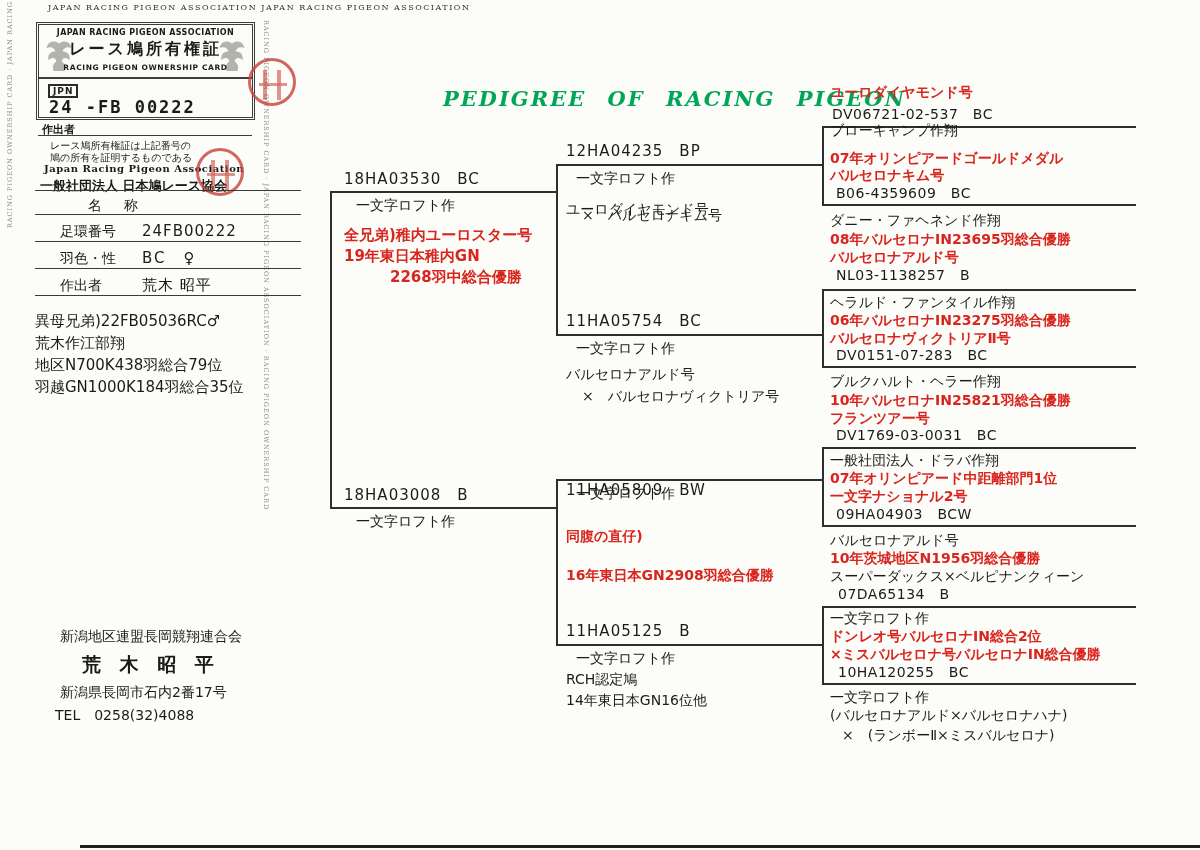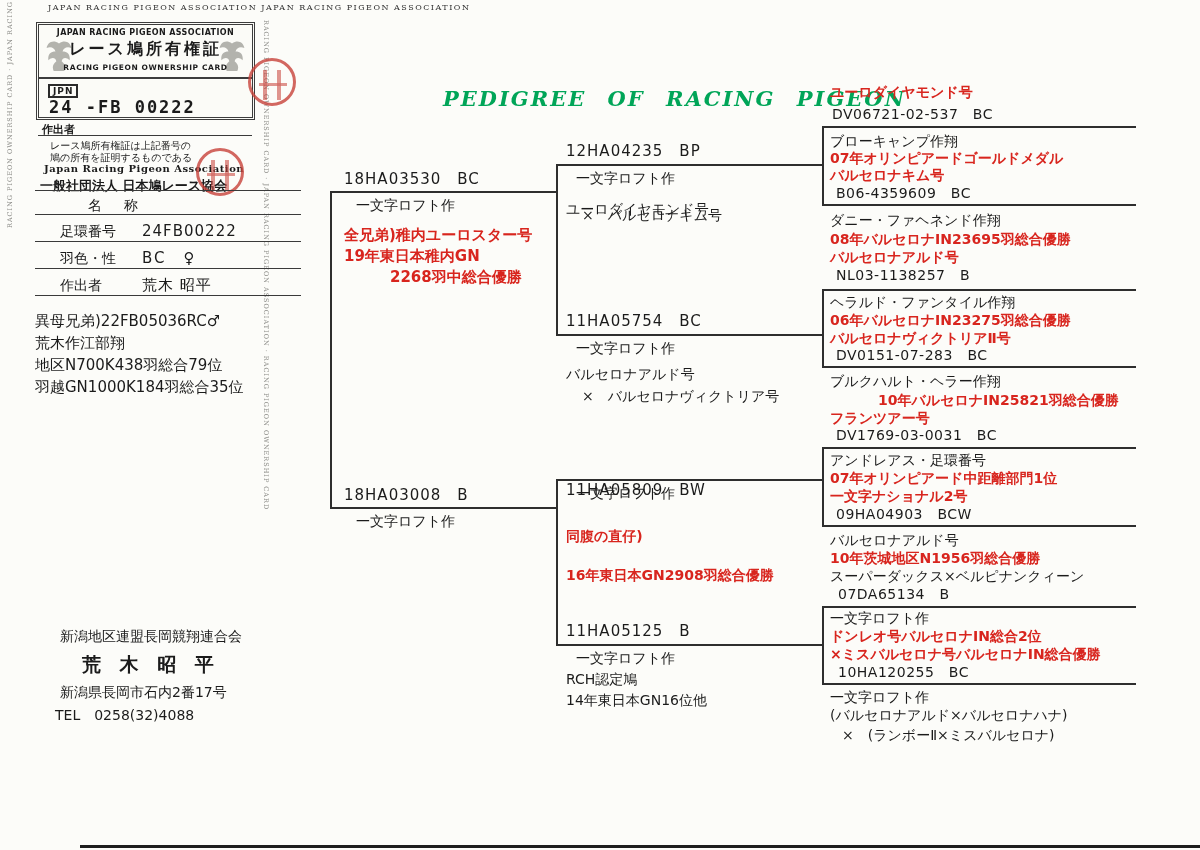--- a/index.html
+++ b/index.html
@@ -161,41 +161,41 @@
   <div class="abs t14 red" style="left:566px; top:549px;margin-top:18px;">16年東日本GN2908羽総合優勝</div>
 
   <div class="abs ring" style="left:566px; top:622px;">11HA05125　B</div>
   <div class="abs loft" style="left:576px; top:650px;">一文字ロフト作</div>
   <div class="abs t14" style="left:566px; top:671px;">RCH認定鳩</div>
   <div class="abs t14" style="left:566px; top:692px;">14年東日本GN16位他</div>
 
   <div class="abs t14 red" style="left:830px; top:84px;">ユーロダイヤモンド号</div>
   <div class="abs ring3" style="left:832px; top:106px;">DV06721-02-537　BC</div>
 
-  <div class="abs t14" style="left:830px; top:133px;">ブローキャンプ作翔</div>
+  <div class="abs t14" style="left:830px; top:122px;">ブローキャンプ作翔</div>
   <div class="abs t14 red" style="left:830px; top:150px;">07年オリンピアードゴールドメダル</div>
   <div class="abs t14 red" style="left:830px; top:167px;">バルセロナキム号</div>
   <div class="abs ring3" style="left:836px; top:185px;">B06-4359609　BC</div>
 
   <div class="abs t14" style="left:830px; top:212px;">ダニー・ファヘネンド作翔</div>
   <div class="abs t14 red" style="left:830px; top:231px;">08年バルセロナIN23695羽総合優勝</div>
   <div class="abs t14 red" style="left:830px; top:249px;">バルセロナアルド号</div>
   <div class="abs ring3" style="left:836px; top:267px;">NL03-1138257　B</div>
 
   <div class="abs t14" style="left:830px; top:294px;">ヘラルド・ファンタイル作翔</div>
   <div class="abs t14 red" style="left:830px; top:312px;">06年バルセロナIN23275羽総合優勝</div>
   <div class="abs t14 red" style="left:830px; top:330px;">バルセロナヴィクトリアⅡ号</div>
   <div class="abs ring3" style="left:836px; top:347px;">DV0151-07-283　BC</div>
 
   <div class="abs t14" style="left:830px; top:373px;">ブルクハルト・ヘラー作翔</div>
-  <div class="abs t14 red" style="left:830px; top:392px;margin-left:48px;">10年バルセロナIN25821羽総合優勝</div>
+  <div class="abs t14 red" style="left:830px; top:392px;">10年バルセロナIN25821羽総合優勝</div>
   <div class="abs t14 red" style="left:830px; top:410px;">フランツアー号</div>
   <div class="abs ring3" style="left:836px; top:427px;">DV1769-03-0031　BC</div>
 
-  <div class="abs t14" style="left:830px; top:452px;">アンドレアス・足環番号</div>
+  <div class="abs t14" style="left:830px; top:452px;">一般社団法人・ドラバ作翔</div>
   <div class="abs t14 red" style="left:830px; top:470px;">07年オリンピアード中距離部門1位</div>
   <div class="abs t14 red" style="left:830px; top:488px;">一文字ナショナル2号</div>
   <div class="abs ring3" style="left:836px; top:506px;">09HA04903　BCW</div>
 
   <div class="abs t14" style="left:830px; top:532px;">バルセロナアルド号</div>
   <div class="abs t14 red" style="left:830px; top:550px;">10年茨城地区N1956羽総合優勝</div>
   <div class="abs t14" style="left:830px; top:568px;">スーパーダックス×ベルピナンクィーン</div>
   <div class="abs ring3" style="left:838px; top:586px;">07DA65134　B</div>
 
   <div class="abs t14" style="left:830px; top:610px;">一文字ロフト作</div>

